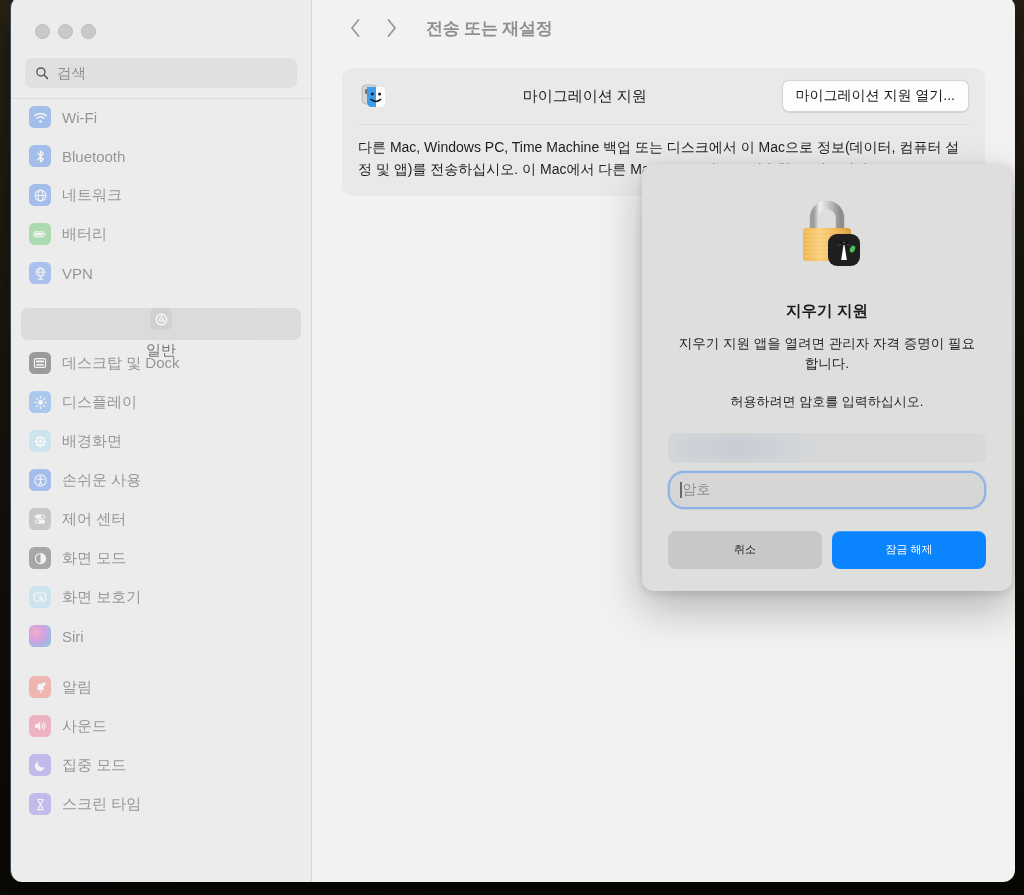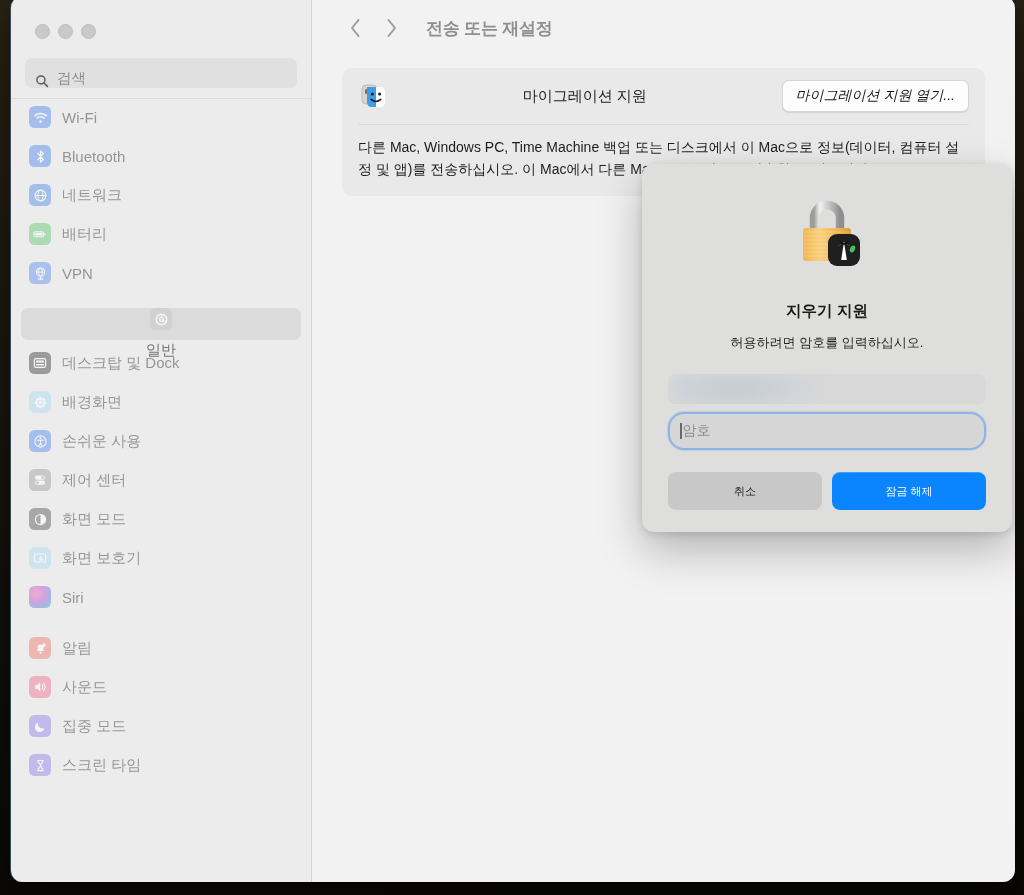--- a/index.html
+++ b/index.html
@@ -62,21 +62,21 @@
     border: 0.5px solid #bdbdbd;
   }
   .search-wrap {
     padding: 14px 14px 10px 14px;
   }
   .search-field {
     height: 30px;
     border-radius: 7px;
     background: #e0e0e0;
     display: flex;
-    align-items: flex-end;
+    align-items: center;
     gap: 8px;
     padding: 0 10px;
   }
   .search-field .magnifier {
     flex: 0 0 auto;
     width: 14px;
     height: 14px;
     display: block;
   }
   .search-text {
@@ -187,21 +187,20 @@
   .pill-button {
     background: #fdfdfd;
     border: 0.5px solid #d6d6d6;
     border-radius: 7px;
     font-size: 14px;
     color: #161616;
     padding: 6px 13px;
     white-space: nowrap;
     box-shadow: 0 0.5px 1px rgba(0,0,0,0.10);
     font-family: inherit;
-    font-style: italic;
   }
   .card-sep {
     height: 1px;
     background: #dadada;
     margin: 0 16px;
   }
   .card-desc {
     font-size: 14px;
     color: #1d1d1d;
     line-height: 1.55;
@@ -435,20 +434,38 @@
         <span class="sb-icon" style="background:#3b3b3b;">
           <svg width="16" height="16" viewBox="0 0 16 16">
             <rect x="2.4" y="3.6" width="11.2" height="8.8" rx="1.6" fill="none" stroke="#fff" stroke-width="1.2"></rect>
             <rect x="4" y="5.4" width="8" height="2.2" rx="0.6" fill="#fff"></rect>
             <rect x="4" y="9" width="8" height="1.6" rx="0.7" fill="#fff"></rect>
           </svg>
         </span>
         <span class="sidebar-label">데스크탑 및 Dock</span>
       </div>
 
+      <div class="sidebar-item">
+        <span class="sb-icon" style="background:#5b9bf0;">
+          <svg width="15" height="15" viewBox="0 0 16 16">
+            <circle cx="8" cy="8" r="2.6" fill="#fff"></circle>
+            <g stroke="#fff" stroke-width="1.3" stroke-linecap="round">
+              <line x1="8" y1="1.7" x2="8" y2="3.4"></line>
+                <line x1="8" y1="12.6" x2="8" y2="14.3"></line>
+              <line x1="1.7" y1="8" x2="3.4" y2="8"></line>
+                <line x1="12.6" y1="8" x2="14.3" y2="8"></line>
+              <line x1="3.6" y1="3.6" x2="4.8" y2="4.8"></line>
+                <line x1="11.2" y1="11.2" x2="12.4" y2="12.4"></line>
+              <line x1="12.4" y1="3.6" x2="11.2" y2="4.8"></line>
+                <line x1="4.8" y1="11.2" x2="3.6" y2="12.4"></line>
+            </g>
+          </svg>
+        </span>
+        <span class="sidebar-label">디스플레이</span>
+      </div>
 
       <div class="sidebar-item">
         <span class="sb-icon" style="background:#a9dcf2;">
           <svg width="15" height="15" viewBox="0 0 16 16">
             <g fill="#fff">
               <circle cx="8" cy="8" r="1.9"></circle>
               <circle cx="8" cy="3.6" r="1.8"></circle>
                 <circle cx="8" cy="12.4" r="1.8"></circle>
               <circle cx="3.6" cy="8" r="1.8"></circle>
                 <circle cx="12.4" cy="8" r="1.8"></circle>
@@ -630,20 +647,21 @@
           <rect x="38" y="38" width="32" height="32" rx="9" fill="#1f1f1f"></rect>
           <path d="M54 46 L48 50 L49.5 64 h9 L60 50 z" fill="#ffffff"></path>
           <path d="M54 46 L48 50 L44.5 68 h6 z" fill="#1f1f1f"></path>
           <path d="M54 46 L60 50 L63.5 68 h-6 z" fill="#1f1f1f"></path>
           <path d="M49.5 44.5 L54 47.5 L58.5 44.5 L57.5 47.8 L54 49 L50.5 47.8 z" fill="#111"></path>
           <ellipse cx="62.5" cy="53" rx="2.4" ry="3.6" transform="rotate(28 62.5 53)" fill="#4fbf5a"></ellipse>
         </svg>
       </div>
 
       <div id="auth-title">지우기 지원</div>
+      <div id="auth-message">지우기 지원 앱을 열려면 관리자 자격 증명이 필요합니다.</div>
       <div id="auth-prompt">허용하려면 암호를 입력하십시오.</div>
 
       <div class="field" id="username-field">
         <span class="redacted-blur"></span>
         <span class="field-placeholder"></span>
       </div>
 
       <div class="field" id="password-field">
         <span class="caret"></span>
         <span class="field-placeholder">암호</span>

